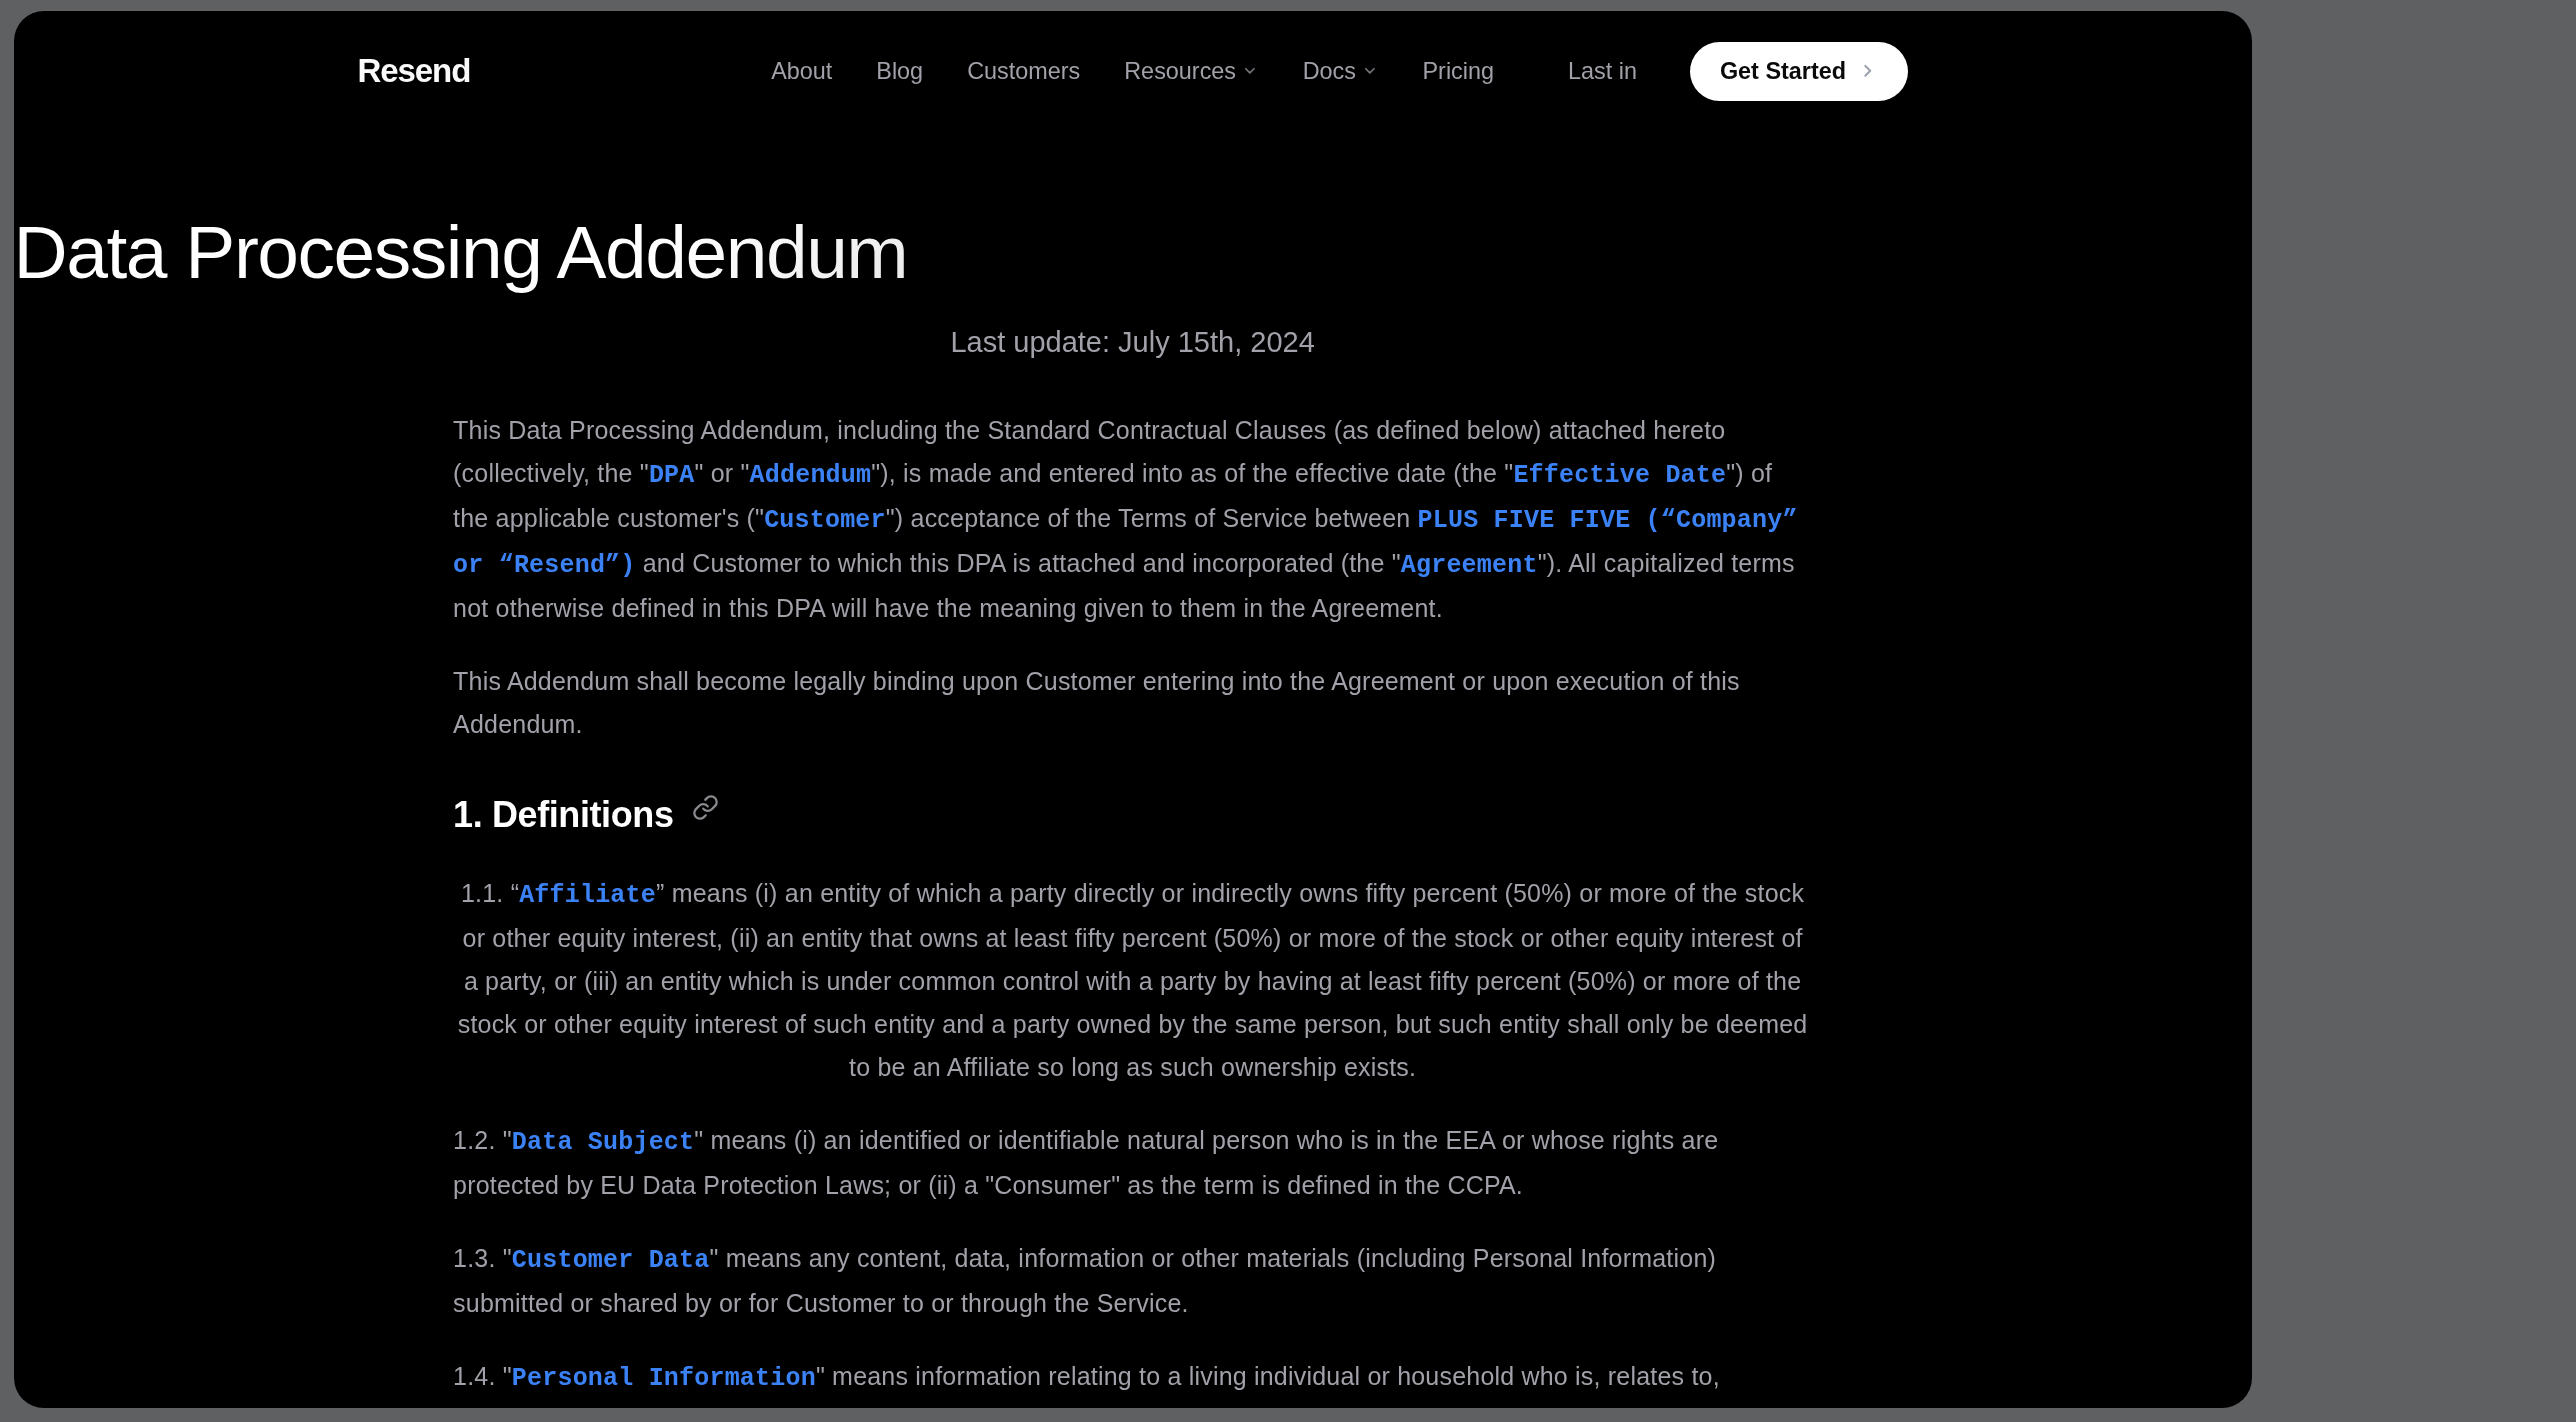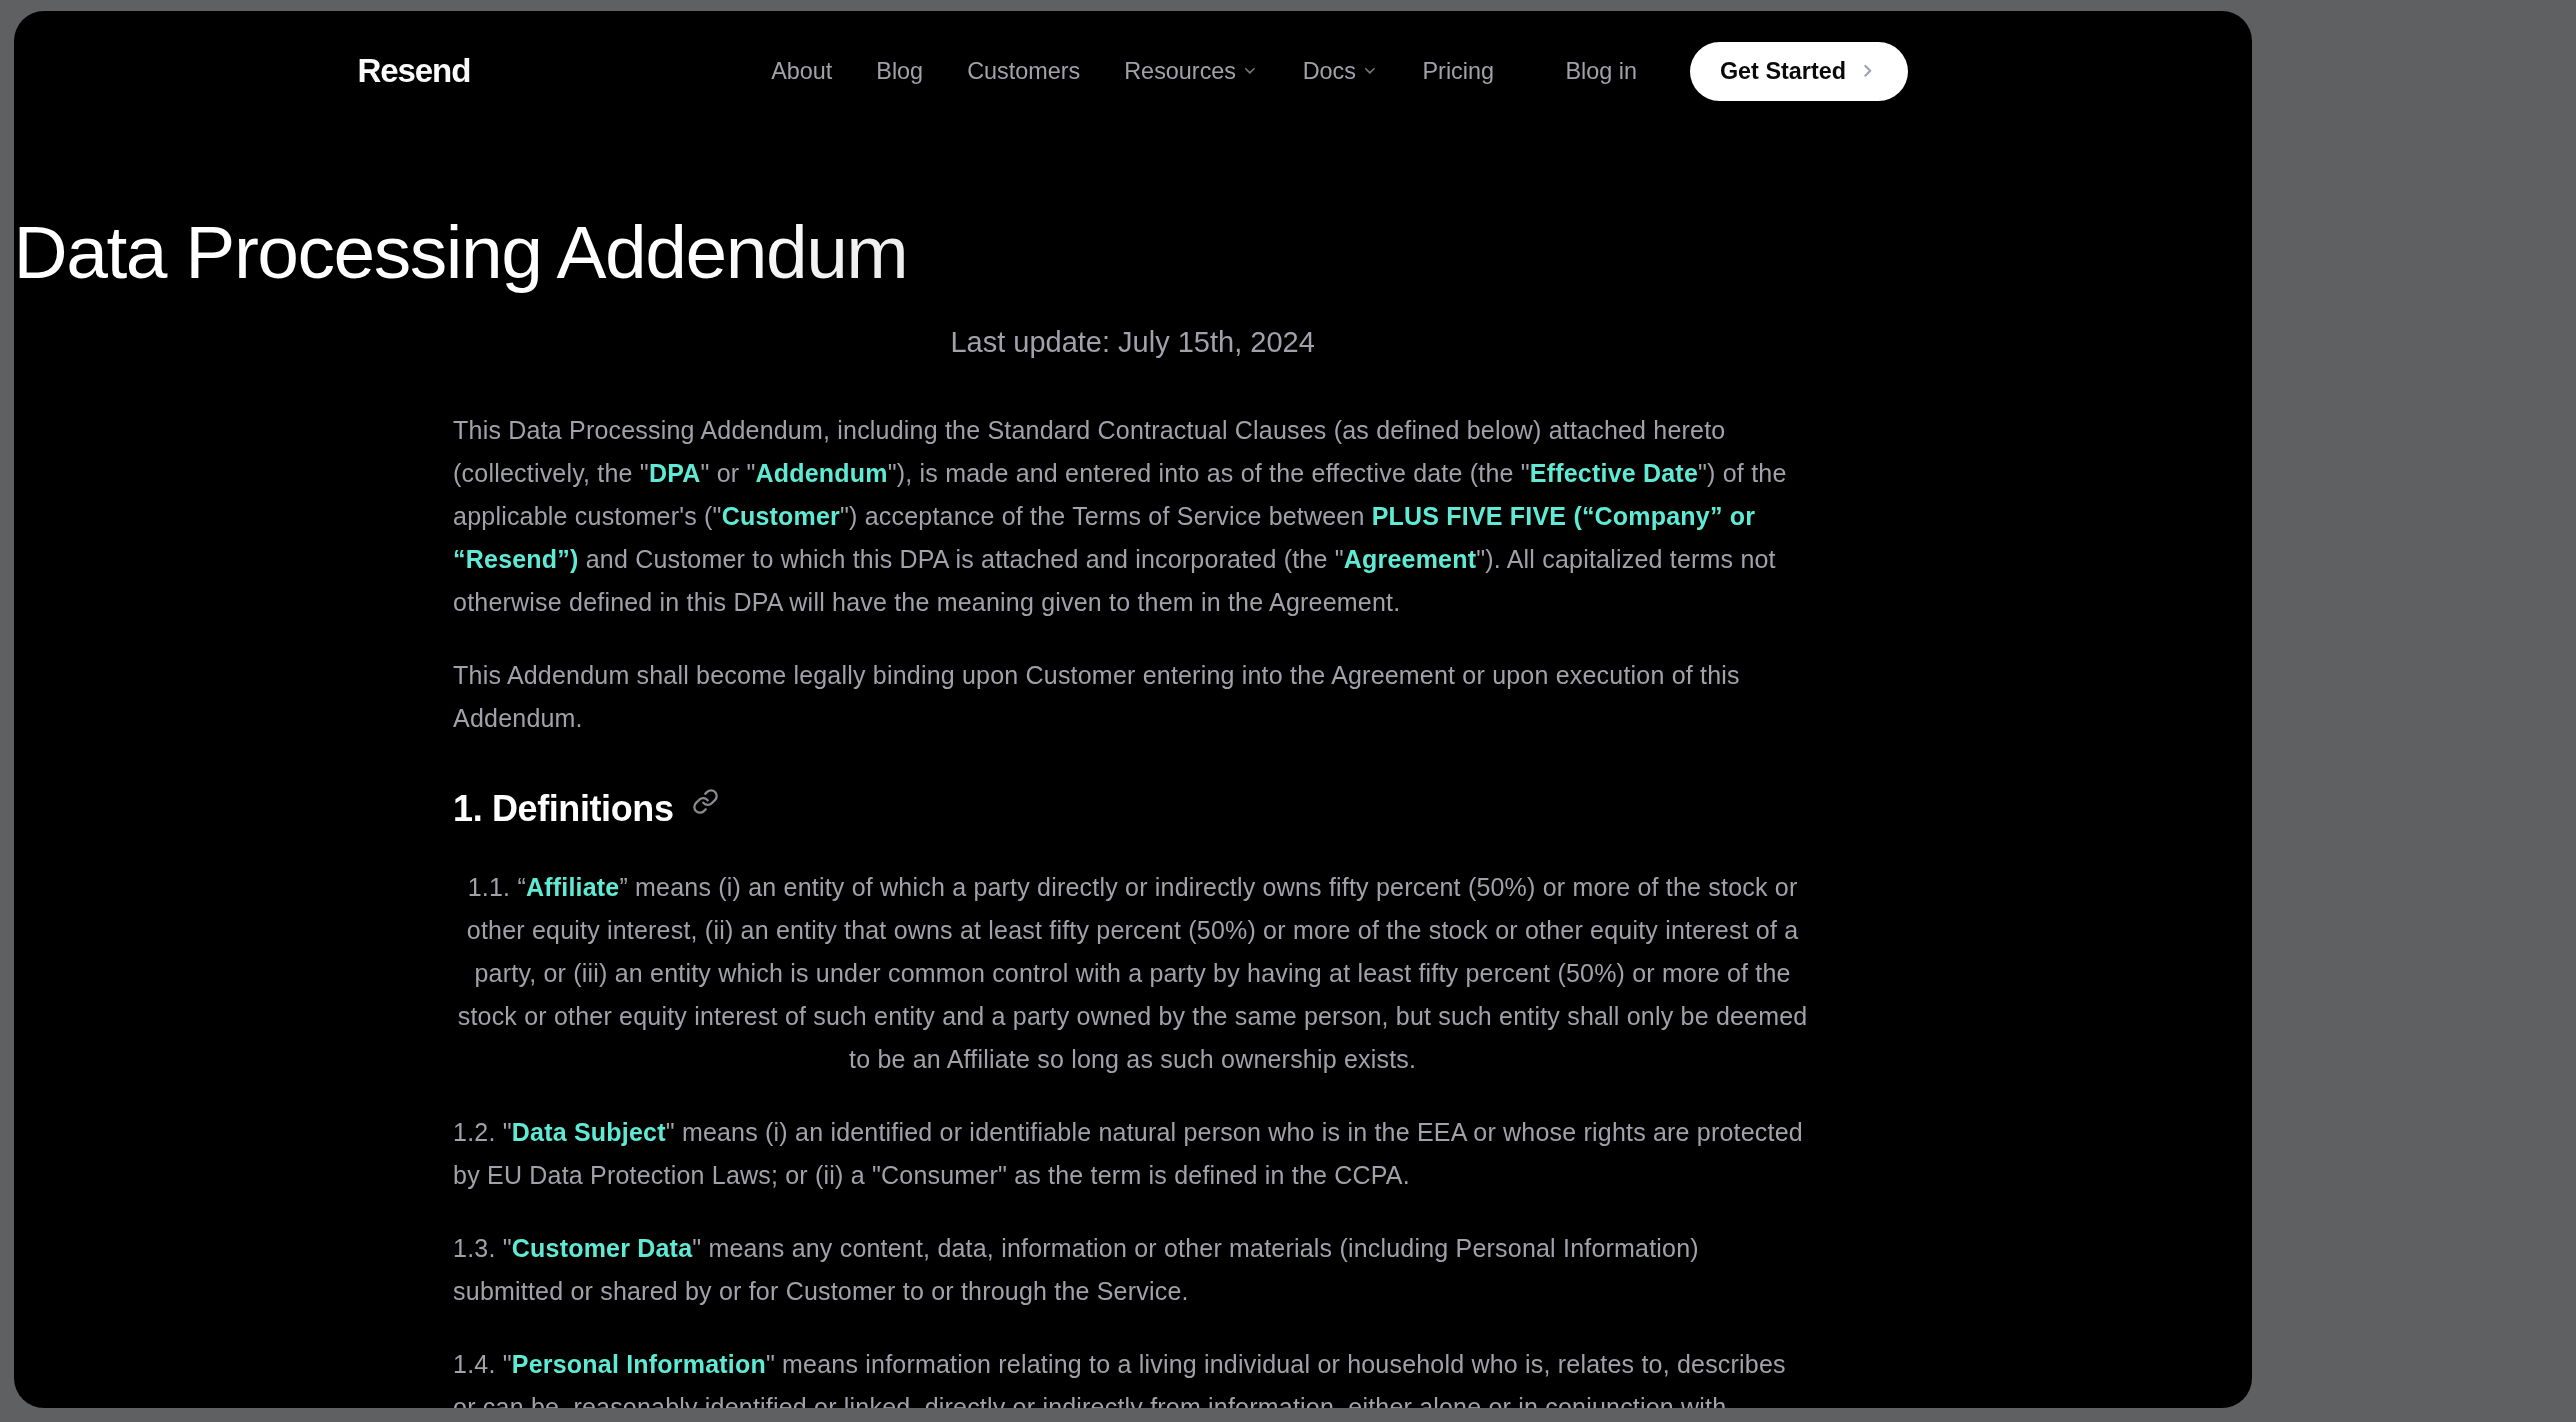--- a/index.html
+++ b/index.html
@@ -58,21 +58,21 @@
     margin-top:30px; text-align:center;
     font-size:29px; color:#a1a1aa;
   }
 
   
   .article { width:1359px; margin:50px auto 0; }
   .body {
     font-size:25px; line-height:43px; color:#a1a1aa; letter-spacing:0.2px;
   }
   .body + .body { margin-top:30px; }
-  .b { font-weight:700; color:#5eead4; }
+  .b { font-weight:700; color:#3b82f6;font-family:Liberation Mono, monospace; }
   .section-h {
     margin-top:48px;
     display:flex; align-items:flex-start; gap:18px;
     font-size:36px; font-weight:700; color:#ffffff; letter-spacing:-0.4px;
   }
   .section-h + .body { margin-top:36px;text-align:center; }
   .anchor-link { display:flex; align-items:center; cursor:pointer; }
 </style>
 </head>
 <body>
@@ -103,21 +103,21 @@
         <svg class="chev" width="16.6" height="16.6" viewBox="0 0 24 24" fill="none" stroke="#74747b" stroke-width="2.4" stroke-linecap="round" stroke-linejoin="round">
             <polyline points="6 9 12 15 18 9"></polyline>
           </svg>
       </a>
       <a class="nav-link">
         <span>Pricing</span>
       </a>
     </div>
 
     <div class="nav-right">
-      <a class="signin">Blog in</a>
+      <a class="signin">Last in</a>
       <button class="cta">
         <span>Get Started</span>
         <svg class="chev" width="19.6" height="19.6" viewBox="0 0 24 24" fill="none" stroke="#9ca3af" stroke-width="2.6" stroke-linecap="round" stroke-linejoin="round">
             <polyline points="9 6 15 12 9 18"></polyline>
           </svg>
       </button>
     </div>
   </nav>
 
   <main>

